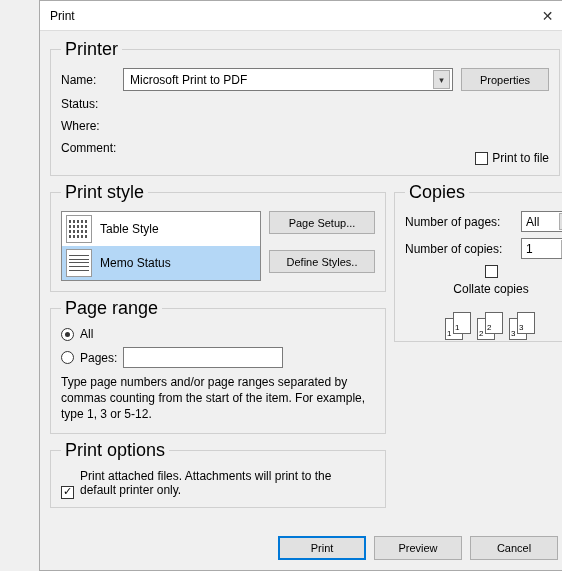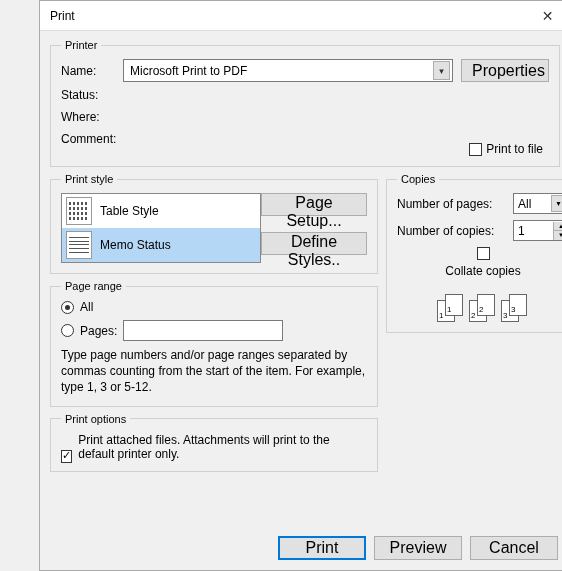--- a/index.html
+++ b/index.html
@@ -41,21 +41,21 @@
     height: 497px;
   }
 
   fieldset {
     border: 1px solid #d0d0d0;
     margin: 0 0 6px 0;
     padding: 8px 10px 10px 10px;
     position: relative;
   }
   legend {
-    font-size: 11px;
+    font-size: 18px;
     padding: 0 4px;
     color: #000;
   }
 
   
   .printer-row {
     display: flex;
     align-items: center;
     margin-bottom: 4px;
     min-height: 18px;
@@ -82,29 +82,29 @@
     background: #e1e1e1;
     display:flex; align-items:center; justify-content:center;
     font-size: 9px; color:#333;
   }
   .btn {
     height: 23px;
     border: 1px solid #adadad;
     background: #e1e1e1;
     padding: 0 10px;
     font-family: inherit;
-    font-size: 16px;
+    font-size: 11px;
     cursor: default;
   }
   .btn.default { border: 2px solid #0078d7; background:#e1e1e1; }
   .properties-btn { width: 88px; }
 
   .print-to-file {
     position: absolute;
-    right: 16px;
+    right: 10px;
     bottom: 10px;
     display: flex;
     align-items: center;
     gap: 4px;
   }
   .chk {
     width: 13px; height: 13px;
     border: 1px solid #333;
     background: #fff;
     display:flex; align-items:center; justify-content:center;
@@ -117,21 +117,21 @@
   }
   .radio-outer.checked::after{
     content:""; width:5px; height:5px; background:#333; border-radius:50%;
   }
 
   .mid-row { display:flex; gap:8px; }
   .left-col { width: 345px; }
   .right-col { flex:1; }
 
   
-  .printstyle-body { display:flex; }
+  .printstyle-body { display:flex; gap:8px; }
   .style-list {
     width: 200px; height: 70px;
     border: 1px solid #888;
     background:#fff;
     overflow:auto;
   }
   .style-item {
     display:flex; align-items:center;
     height: 34px;
     padding: 2px 4px;

